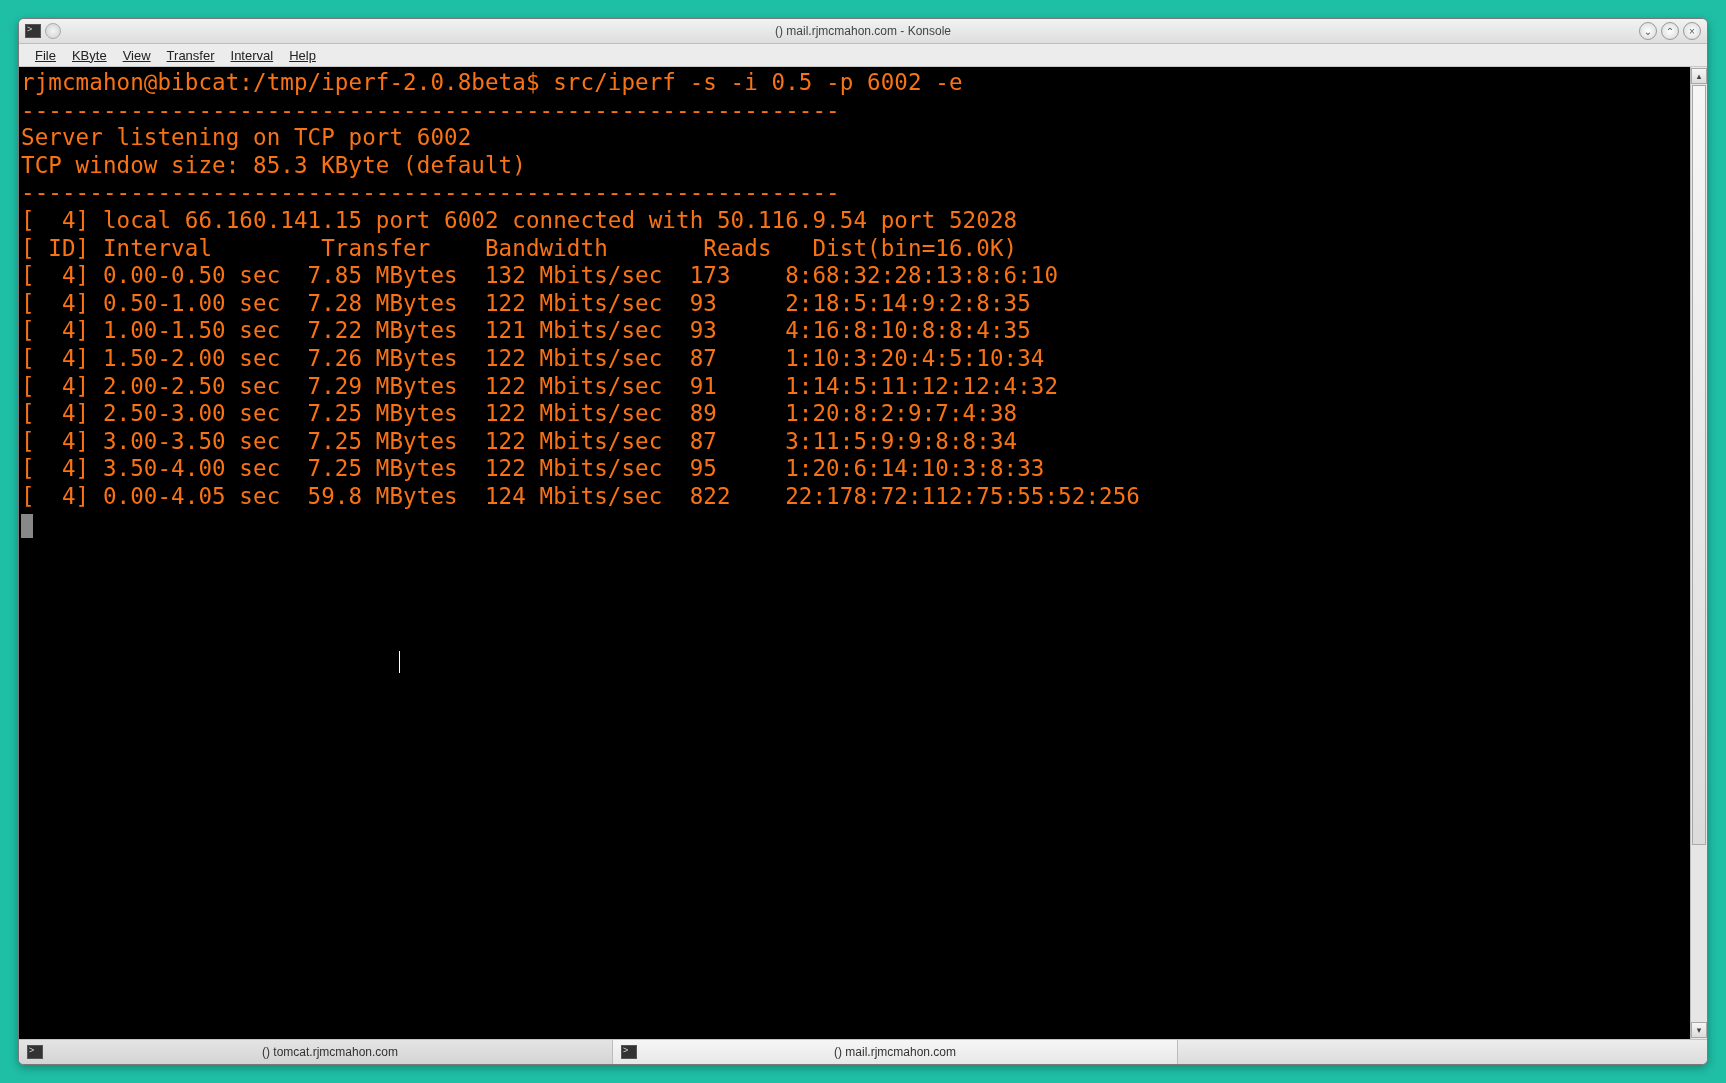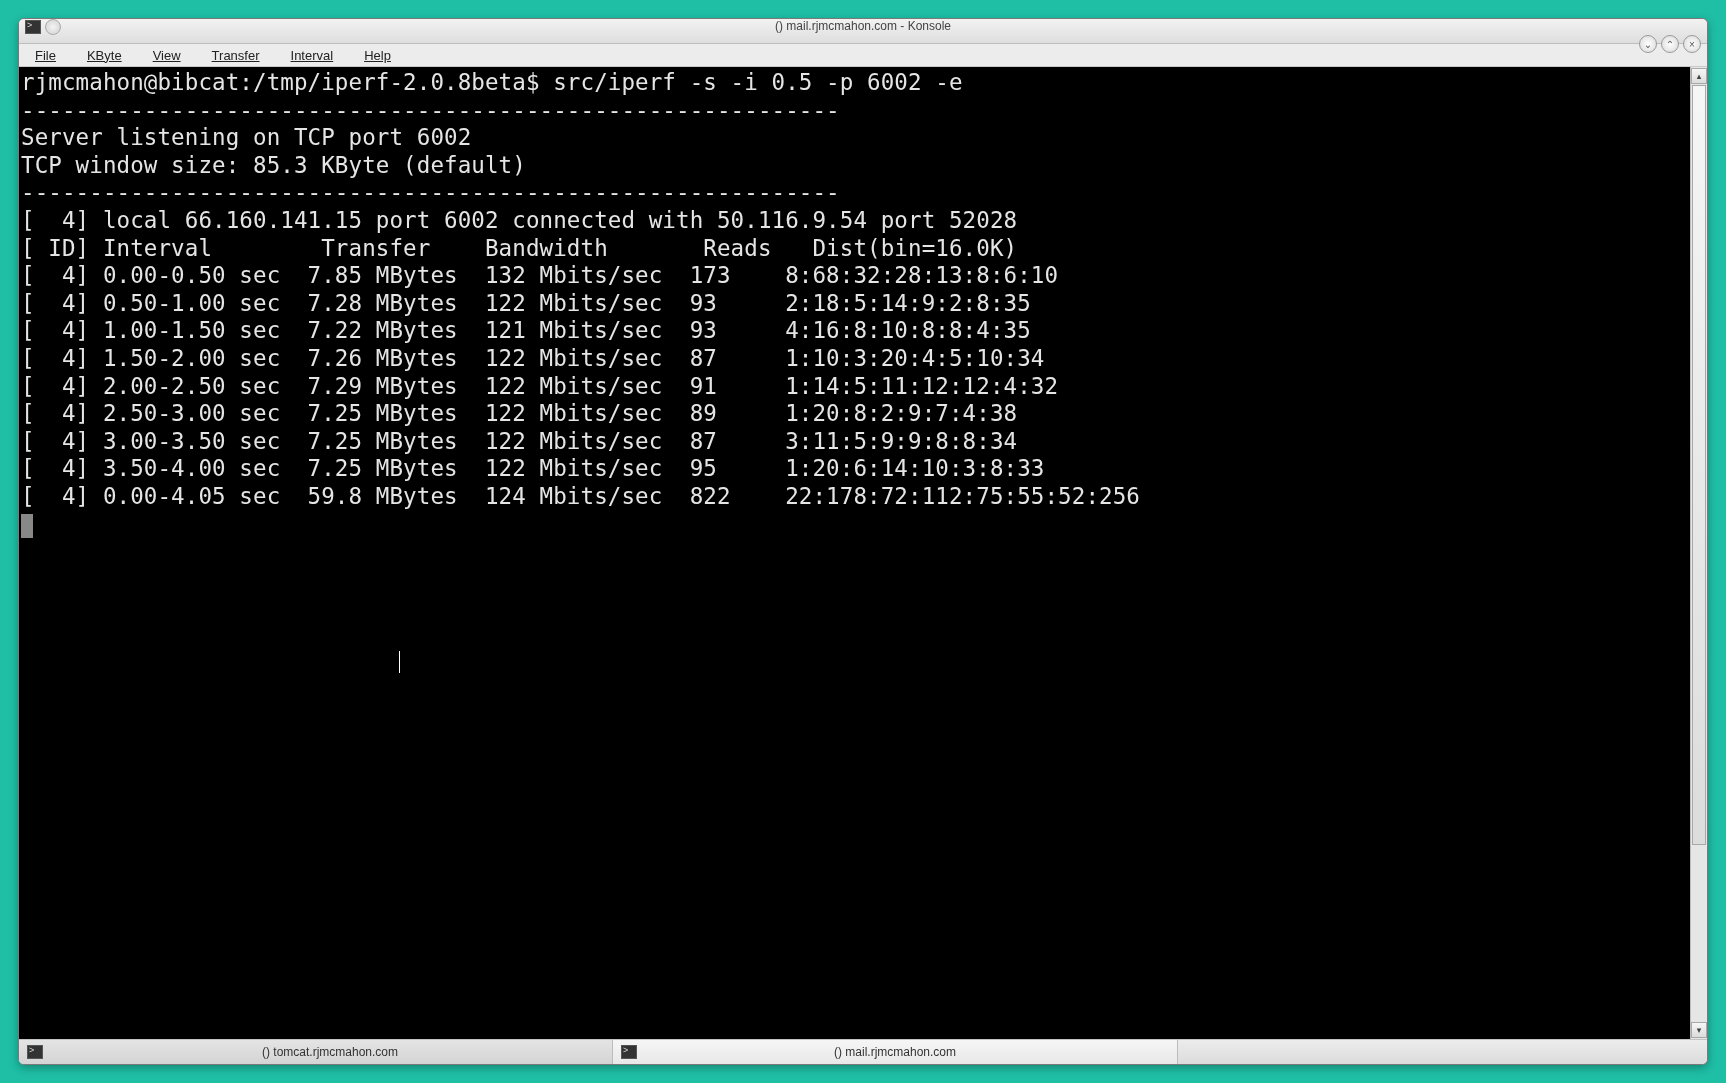--- a/index.html
+++ b/index.html
@@ -28,25 +28,24 @@
     display: flex;
     flex-direction: column;
     box-shadow: 0 3px 10px rgba(0,0,0,0.3);
     overflow: hidden;
   }
   .titlebar {
     height: 24px;
     background: linear-gradient(#f2f2f2, #dedede);
     border-bottom: 1px solid #bdbdbd;
     display: flex;
-    align-items: flex-start;
+    align-items: center;
     font-size: 12px;
     color: #333;
     position: relative;
-    flex-direction: column;
   }
   .titlebar-left {
     display: flex;
     align-items: center;
     gap: 4px;
     padding-left: 6px;
   }
   .app-icon {
     width: 14px;
     height: 12px;
@@ -96,21 +95,21 @@
     font-size: 10px;
     color: #555;
     cursor: pointer;
   }
   .menubar {
     height: 22px;
     background: #ececec;
     border-bottom: 1px solid #c9c9c9;
     display: flex;
     align-items: center;
-    gap: 15px;
+    gap: 0;
     padding-left: 8px;
     font-size: 13px;
     color: #222;
   }
   .menu-item {
     padding: 2px 8px;
     text-decoration: underline;
     text-decoration-color: transparent;
     cursor: pointer;
   }
@@ -119,21 +118,21 @@
   }
   .terminal-wrap {
     flex: 1;
     display: flex;
     background: #000;
     min-height: 0;
   }
   .terminal {
     flex: 1;
     background: #000;
-    color: #e5e5e5;
+    color: #f97316;
     font-family: "DejaVu Sans Mono", "Liberation Mono", monospace;
     font-size: 22.5px;
     line-height: 27.6px;
     white-space: pre;
     padding: 2px 0 0 2px;
     overflow: hidden;
     letter-spacing: 0.1px;
     position: relative;
   }
   .scrollbar {

